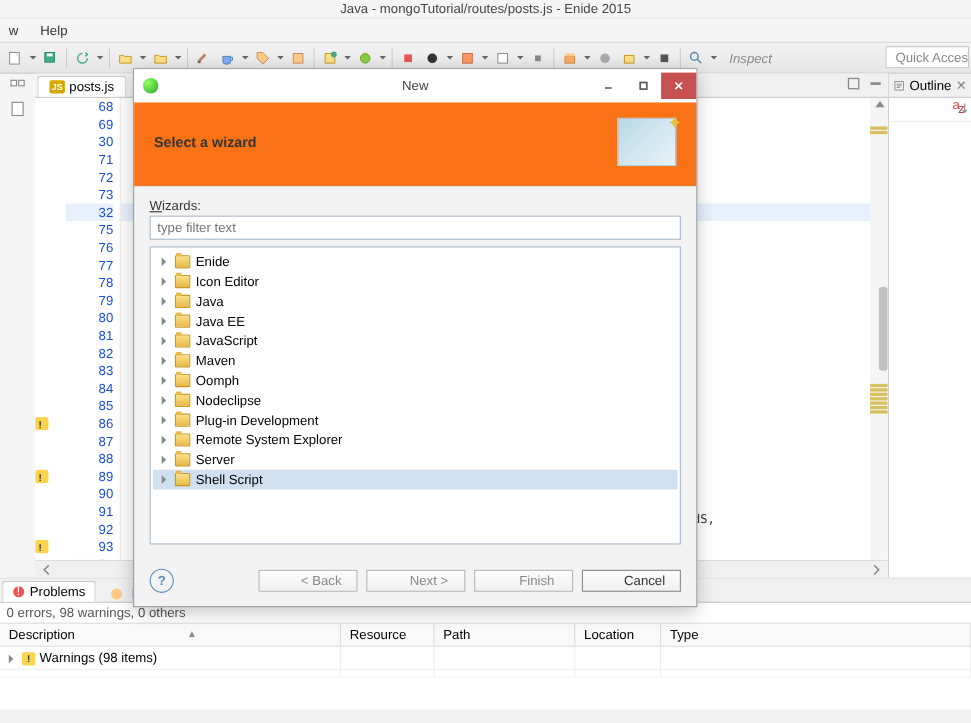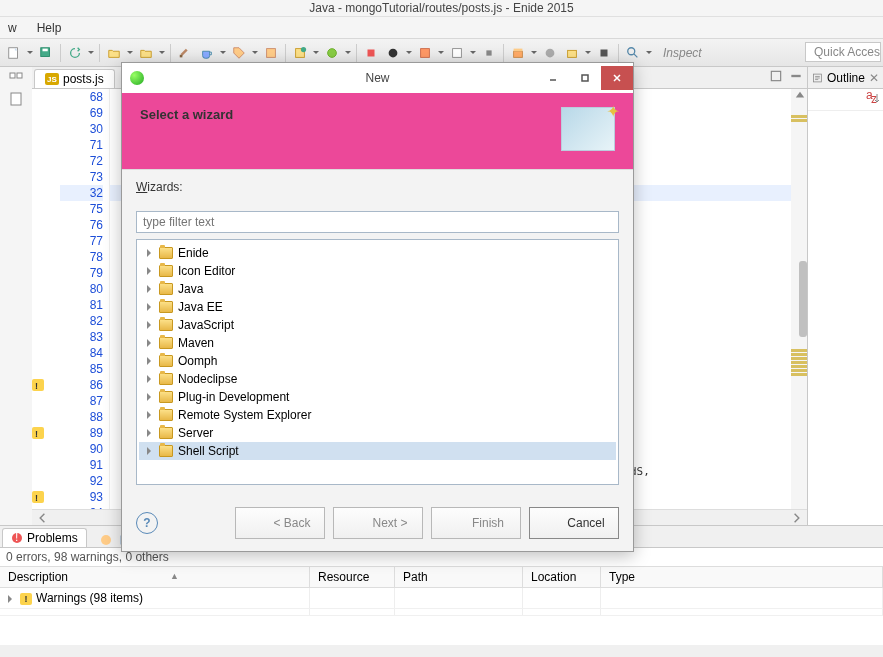--- a/index.html
+++ b/index.html
@@ -76,38 +76,38 @@
 
 .dialog { position: absolute; left: 121px; top: 62px; width: 513px; height: 490px; background: #f3f3f3; border: 1px solid #9a9a9a; box-shadow: 0 4px 16px rgba(0,0,0,0.25); display: flex; flex-direction: column; }
 .dlg-title { height: 30px; background: #fff; display: flex; align-items: center; justify-content: flex-end; padding-right: 0; position: relative; }
 .dlg-title-center { position: absolute; left: 50%; transform: translateX(-50%); color: #444; }
 .dlg-title-icon { position: absolute; left: 8px; top: 8px; width: 14px; height: 14px; border-radius: 50%; background: radial-gradient(circle at 30% 30%, #9f6, #2a2); }
 .dlg-btns { display: flex; }
 .dlg-btn { width: 32px; height: 24px; display: flex; align-items: center; justify-content: center; cursor: pointer; }
 .dlg-btn.close { background: #c75050; }
 .dlg-btn.close svg { stroke: #fff; }
 .dlg-btn svg { width: 10px; height: 10px; stroke: #555; stroke-width: 1.5; fill: none; }
-.dlg-header { background: #ec4899; padding: 14px 18px 18px; display: flex; justify-content: space-between; border-bottom: 1px solid #ddd; }
+.dlg-header { background: #f97316; padding: 14px 18px 18px; display: flex; justify-content: space-between; border-bottom: 1px solid #ddd; align-items: center; }
 .dlg-hdr-title { font-weight: bold; color: #333; font-size: 13px; }
 .dlg-wizimg { width: 54px; height: 44px; background: linear-gradient(135deg,#b8d8e8,#e8f4f8); border: 1px solid #bcd; position: relative; }
 .dlg-wizimg::after { content: "✦"; position: absolute; right: -6px; top: -6px; color: #e8c040; font-size: 16px; }
 .dlg-body { flex: 1; padding: 10px 14px; display: flex; flex-direction: column; }
-.dlg-label { color: #333; margin-bottom: 17px; }
+.dlg-label { color: #333; margin-bottom: 2px; }
 .dlg-label u { text-decoration: underline; }
 .dlg-filter { border: 1px solid #a8b8c8; background: #fff; padding: 3px 6px; color: #888; margin-bottom: 6px; }
 .dlg-tree { flex: 1; border: 1px solid #a8b8c8; background: #fff; overflow-y: scroll; padding: 4px 2px; }
 .tree-item { display: flex; align-items: center; height: 18px; padding-left: 8px; cursor: pointer; }
 .tree-item.selected { background: #d0e0f0; }
 .tree-caret { width: 0; height: 0; border: 4px solid transparent; border-left-color: #888; margin-right: 4px; }
 .folder-icon { width: 14px; height: 12px; background: linear-gradient(#fce088,#e8b848); border: 1px solid #c89820; border-radius: 1px; margin-right: 5px; position: relative; }
 .folder-icon::before { content: ""; position: absolute; top: -3px; left: 0; width: 5px; height: 3px; background: #e8b848; border-radius: 1px 1px 0 0; }
 .dlg-footer { padding: 12px 14px; display: flex; align-items: center; gap: 8px; }
 .help-circle { width: 22px; height: 22px; border: 1.5px solid #5a8ab8; border-radius: 50%; display: flex; align-items: center; justify-content: center; color: #5a8ab8; font-weight: bold; cursor: pointer; }
 .dlg-spacer { flex: 1; }
-.dlg-fbtn { width: 90px; height: 32px; border: 1px solid #b8b8b8; background: linear-gradient(#fdfdfd,#f0f0f0); color: #888; cursor: pointer; display: flex; align-items: center; justify-content: center; padding-left: 24px; }
+.dlg-fbtn { width: 90px; height: 20px; border: 1px solid #b8b8b8; background: linear-gradient(#fdfdfd,#f0f0f0); color: #888; cursor: pointer; display: flex; align-items: center; justify-content: center; padding-left: 24px; }
 .dlg-fbtn.enabled { color: #333; border-color: #888; }
 </style>
 </head>
 <body>
 
 <div class="title-bar">
   <span class="title-text">Java - mongoTutorial/routes/posts.js - Enide 2015</span>
 </div>
 
 <div class="menu-bar">

